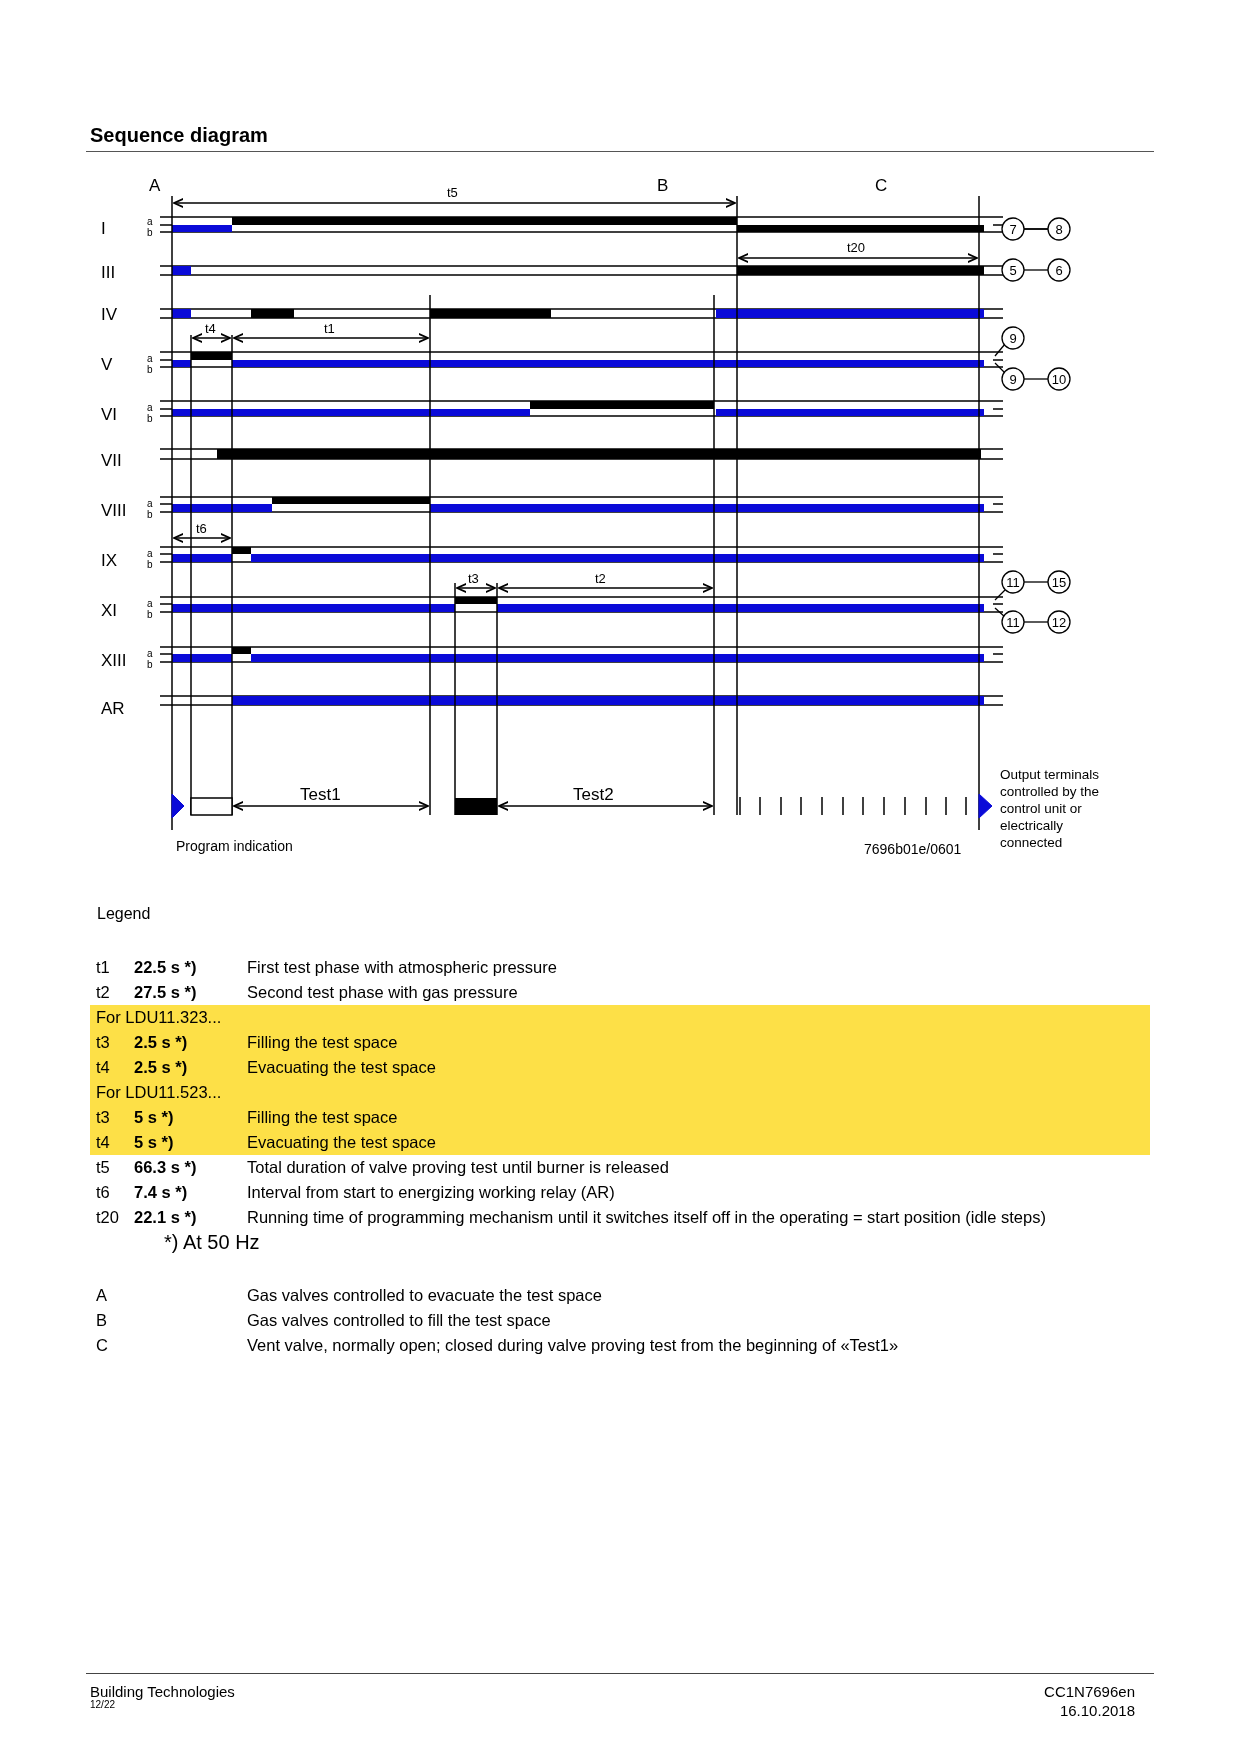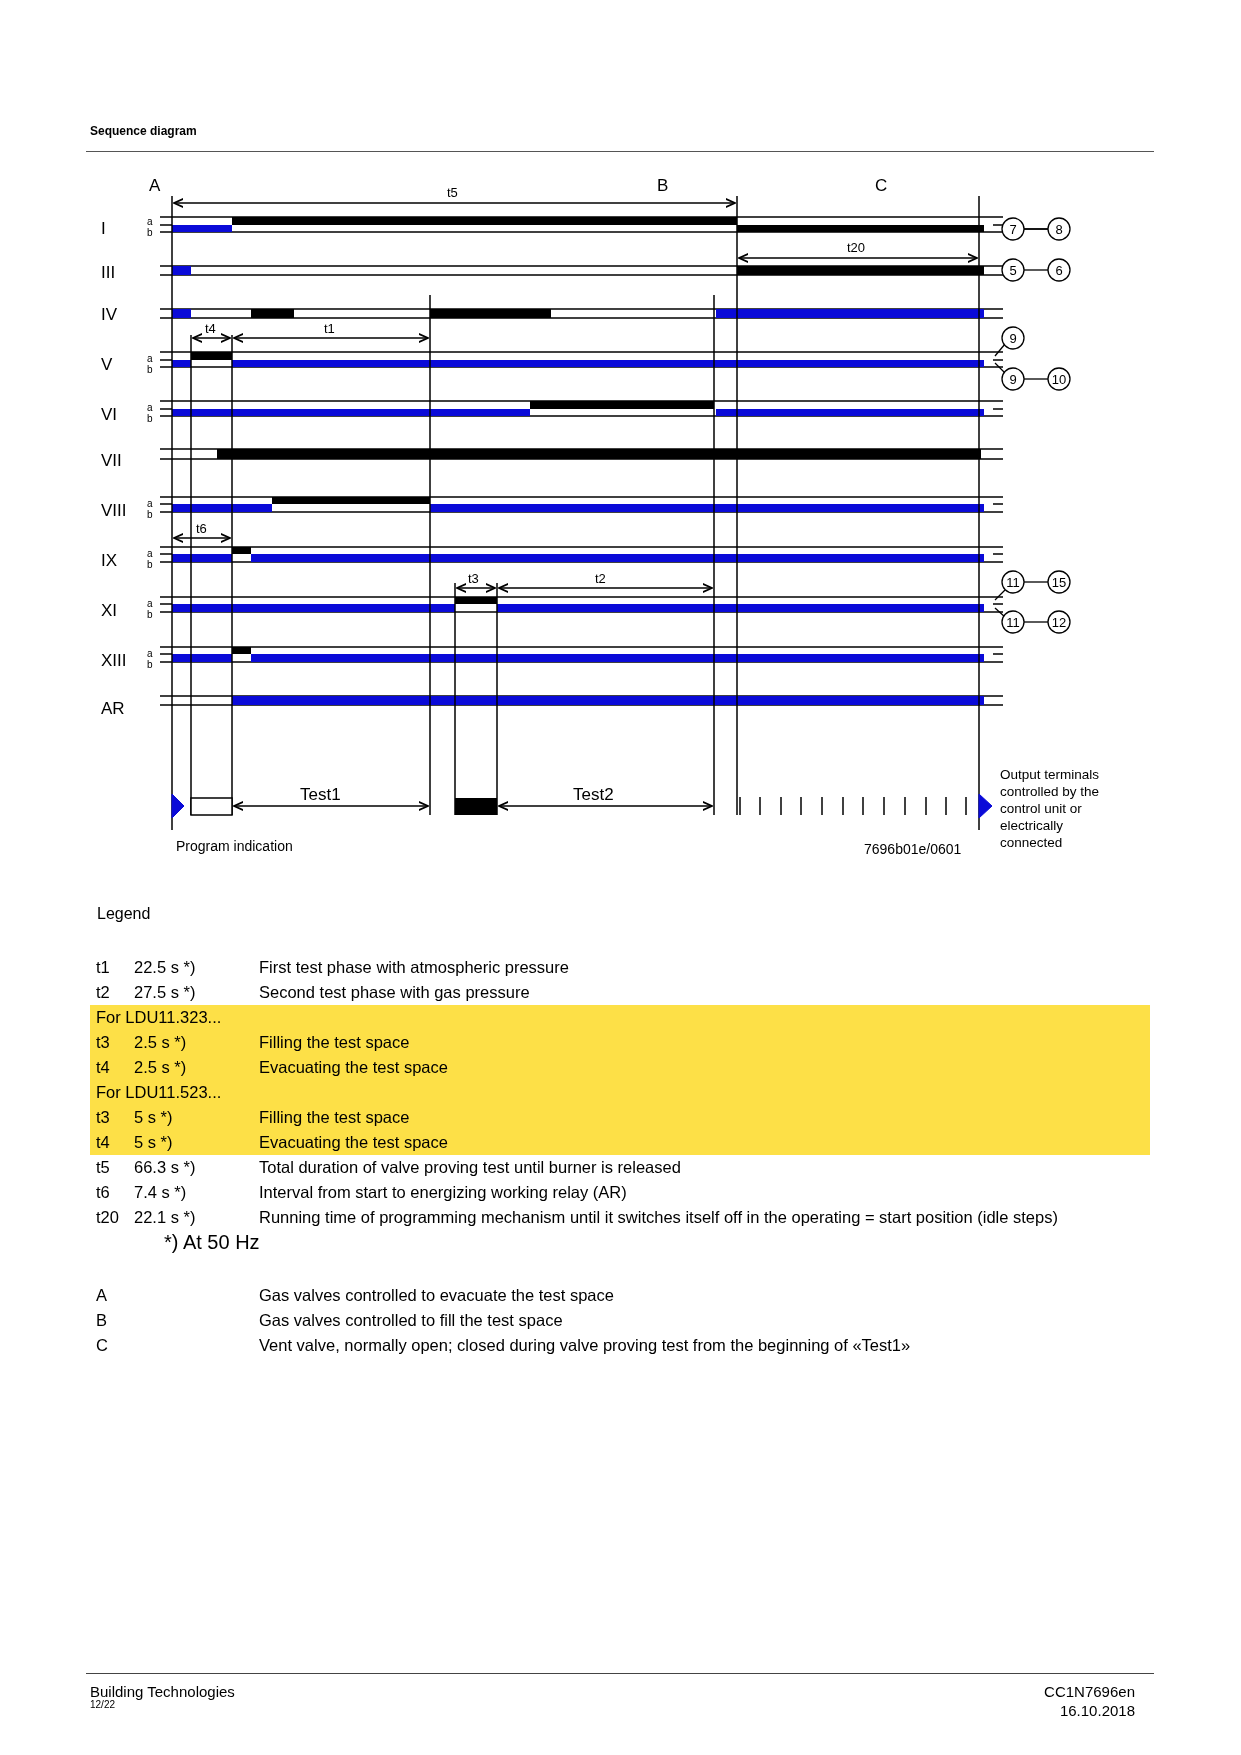--- a/index.html
+++ b/index.html
@@ -1,27 +1,27 @@
 <!DOCTYPE html>
 <html><head>
 <meta charset="utf-8">
 <style>
   html, body { margin: 0; padding: 0; background: #ffffff; }
   body { width: 1241px; height: 1755px; position: relative; font-family: "Liberation Sans", sans-serif; color: #000; overflow: hidden; }
   .abs { position: absolute; }
-  #title { left: 90px; top: 124px; font-size: 12px; font-weight: bold; }
+  #title { left: 90px; top: 124px; font-size: 20px; font-weight: bold; }
   #title-rule { left: 86px; top: 151px; width: 1068px; height: 1px; background: #555; }
   #diagram { left: 0; top: 0; }
   .legend-head { left: 97px; top: 905px; font-size: 16px; }
   .legend { left: 90px; top: 955px; width: 1060px; font-size: 16.5px; }
   .lrow { position: relative; height: 25px; line-height: 25px; white-space: nowrap; }
   .lrow.hl { background: #fde047; }
   .lrow .sym { position: absolute; left: 6px; }
-  .lrow .val { position: absolute; left: 44px; }
-  .lrow .desc { position: absolute; left: 169px; }
+  .lrow .val { position: absolute; left: 44px; font-weight: bold; }
+  .lrow .desc { position: absolute; left: 157px; }
   .lrow .grp { position: absolute; left: 6px; }
   .note { left: 164px; top: 1231px; font-size: 20px; }
   .pts { left: 90px; top: 1283px; width: 1060px; font-size: 16.5px; }
   #footer-page { left: 90px; top: 1699px; font-size: 10px; text-align: right; }
   #footer-rule { left: 86px; top: 1673px; width: 1068px; height: 1px; background: #444; }
   #footer-org { left: 90px; top: 1683px; font-size: 15px; }
   #footer-doc { right: 106px; top: 1683px; font-size: 15px; text-align: center; }
   #footer-date { right: 106px; top: 1702px; font-size: 15px; text-align: left; }
   svg text { font-family: "Liberation Sans", sans-serif; }
 </style>

